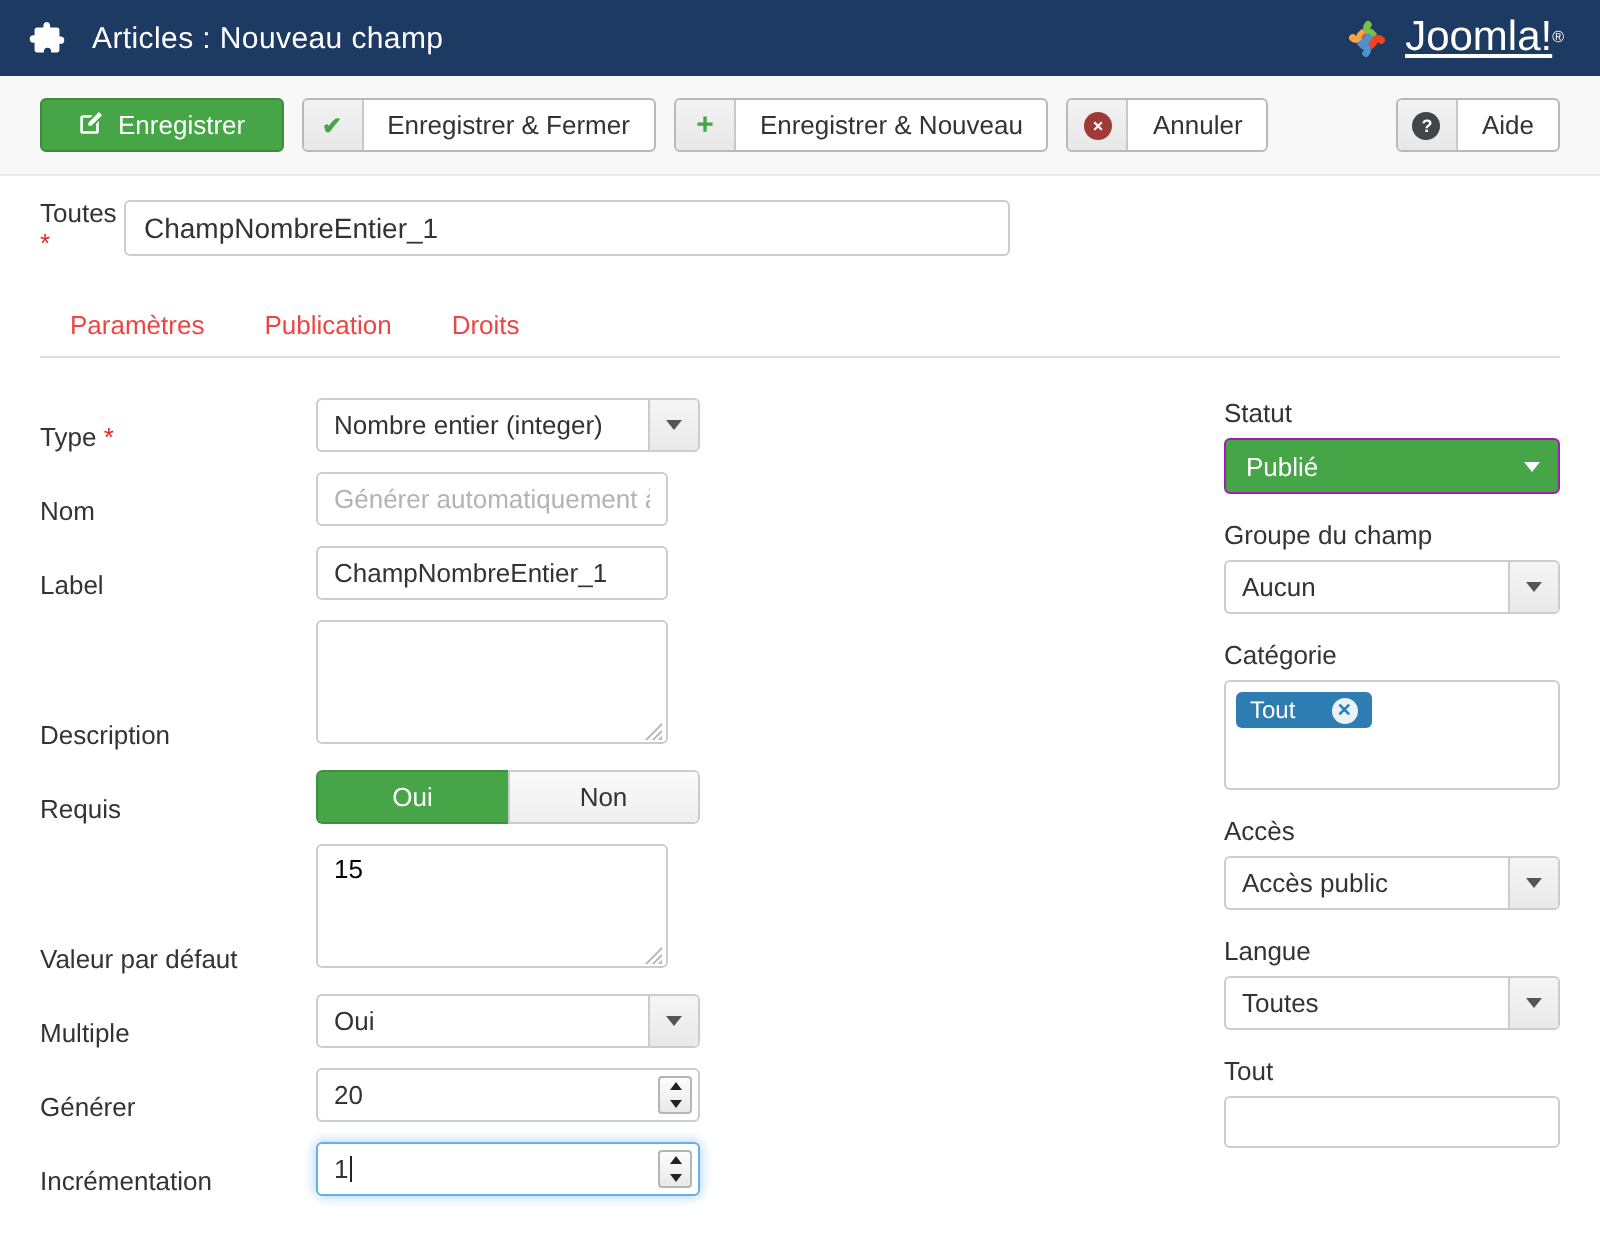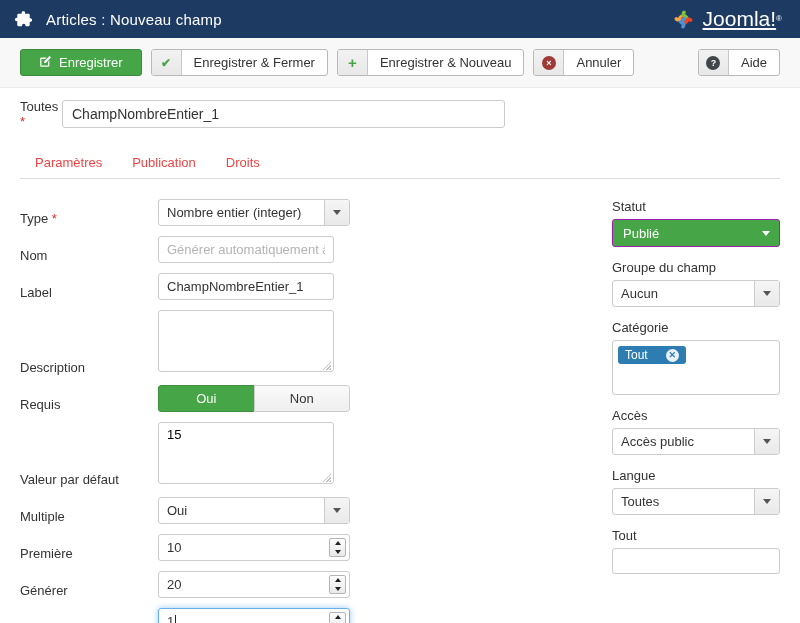--- a/index.html
+++ b/index.html
@@ -238,34 +238,20 @@
       <div class="frow">
         <span class="flabel">Multiple</span>
         <div class="fctrl sel">
           <span class="sel-val">Oui</span>
           <span class="sel-btn">
               <span class="caret"></span>
             </span>
         </div>
       </div>
 
-      <div class="frow">
-        <span class="flabel">Première</span>
-        <div class="numbox">
-          <span>10</span>
-          <span class="spinner">
-            <span class="spin-half">
-                <span class="tri-up"></span>
-              </span>
-            <span class="spin-half">
-                <span class="tri-dn"></span>
-              </span>
-          </span>
-        </div>
-      </div>
 
       <div class="frow">
         <span class="flabel">Générer</span>
         <div class="numbox">
           <span>20</span>
           <span class="spinner">
             <span class="spin-half">
                 <span class="tri-up"></span>
               </span>
             <span class="spin-half">

